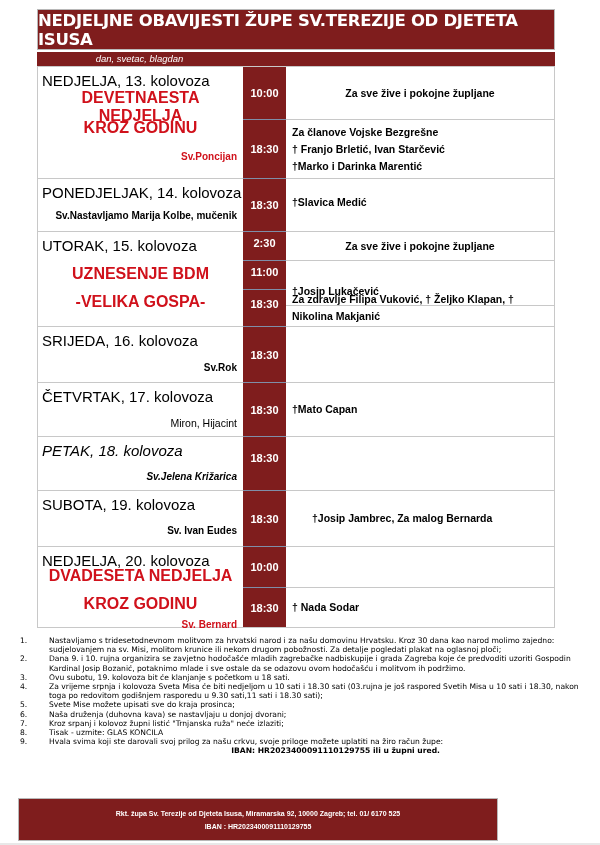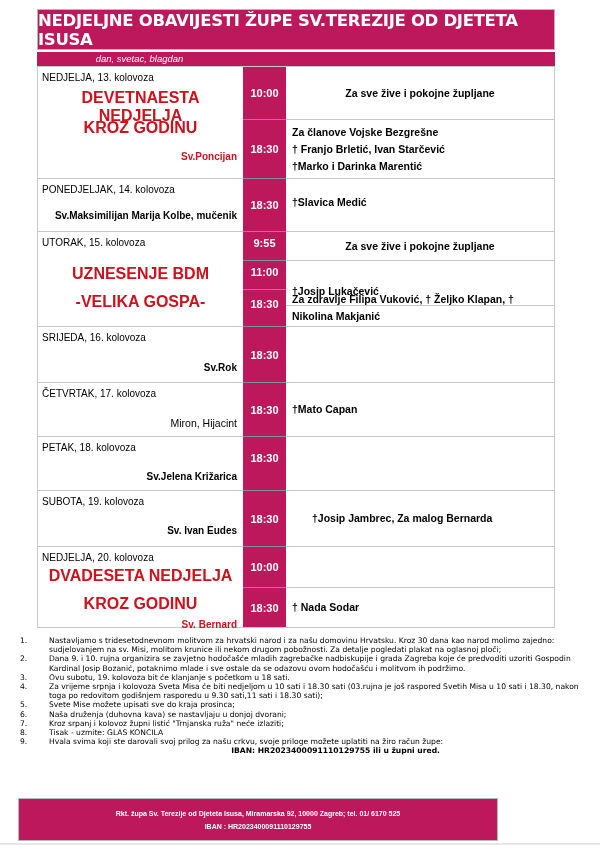--- a/index.html
+++ b/index.html
@@ -1,37 +1,37 @@
 <!DOCTYPE html>
 <html><head>
 <meta charset="utf-8">
 <style>
   html, body { margin: 0; padding: 0; }
   body {
     width: 600px; height: 845px; background: #ffffff; position: relative;
     font-family: "Liberation Sans", "DejaVu Sans", sans-serif; color: #000;
     overflow: hidden;
   }
-  .navy { background: #be185d; color: #fff; }
+  .navy { background: #7f1d1d; color: #fff; }
   #title {
     position: absolute; left: 37px; top: 9px; width: 518px; height: 41px;
     border: 1px solid #b8b8b8; box-sizing: border-box;
     display: flex; align-items: center; justify-content: center;
     font-family: "DejaVu Sans", sans-serif; font-weight: bold; font-size: 16.5px; letter-spacing: -0.3px;
   }
   #colhead {
     position: absolute; left: 37px; top: 52px; width: 518px; height: 14px;
     font-style: italic; font-size: 9.5px;
   }
   #colhead .c1 { position: absolute; left: 0; width: 205px; text-align: center; top: 0; line-height: 14px; }
   #colhead .c3 { position: absolute; left: 248px; width: 270px; text-align: center; top: 0; line-height: 14px; margin-top: 12px; }
 
   #table { position: absolute; left: 37px; top: 66px; width: 518px; height: 562px; border: 1px solid #c8c8c8; box-sizing: border-box; }
   .day { position: absolute; left: 0; width: 205px; border-bottom: 1px solid #c8c8c8; box-sizing: border-box; }
-  .day .date { position: absolute; left: 4px; top: 5px; font-size: 10px; }
+  .day .date { position: absolute; left: 4px; top: 5px; font-size: 15px; }
   .day .feast { position: absolute; left: 0; width: 205px; text-align: center; color: #d0111b; font-weight: bold; font-size: 16px; }
   .day .saint { position: absolute; right: 6px; font-weight: bold; font-size: 10px; }
   .day .saint.red { color: #d0111b; padding-left: 47px; }
   .day .saint.plain { font-weight: normal; font-size: 10.5px; }
   .time {
     position: absolute; left: 205px; width: 43px; box-sizing: border-box;
     border-bottom: 1px solid #7f8ea8; display: flex; align-items: center; justify-content: center;
     font-weight: bold; font-size: 11px;
   }
   .time.top { align-items: flex-start; padding-top: 5px; }
@@ -81,33 +81,33 @@
   </div>
   <div class="time navy" style="top:53px;height:59px;">18:30</div>
   <div class="intent" style="top:53px;height:59px;">
     <span>Za članove Vojske Bezgrešne</span>
     <span>† Franjo Brletić, Ivan Starčević</span>
     <span>†Marko i Darinka Marentić</span>
   </div>
 
   <div class="day" style="top:112px;height:53px;">
     <span class="date">PONEDJELJAK, 14. kolovoza</span>
-    <span class="saint" style="top:31px;">Sv.Maksimilijan Marija Kolbe, mučenik</span>
+    <span class="saint" style="top:31px;">Sv.Nastavljamo Marija Kolbe, mučenik</span>
   </div>
   <div class="time navy" style="top:112px;height:53px;">18:30</div>
   <div class="intent top" style="top:112px;height:53px;padding-top:15px;">
     <span>†Slavica Medić</span>
   </div>
 
   <div class="day" style="top:165px;height:95px;">
     <span class="date">UTORAK, 15. kolovoza</span>
     <div class="feast" style="top:33px;">UZNESENJE BDM</div>
     <div class="feast" style="top:61px;">-VELIKA GOSPA-</div>
   </div>
-  <div class="time navy top" style="top:165px;height:29px;">9:55</div>
+  <div class="time navy top" style="top:165px;height:29px;">2:30</div>
   <div class="intent center" style="top:165px;height:29px;">
     <span>Za sve žive i pokojne župljane</span>
   </div>
   <div class="time navy top" style="top:194px;height:29px;">11:00</div>
   <div class="intent" style="top:194px;height:29px;margin-top:16px;">
     <span>†Josip Lukačević</span>
   </div>
   <div class="time navy top" style="top:223px;height:37px;padding-top:8px;">18:30</div>
   <div class="intent top" style="top:223px;height:37px;padding-top:1px;">
     <span>Za zdravlje Filipa Vuković, † Željko Klapan, † Nikolina Makjanić</span>
@@ -122,21 +122,21 @@
 
   <div class="day" style="top:316px;height:54px;">
     <span class="date">ČETVRTAK, 17. kolovoza</span>
     <span class="saint plain" style="top:34px;">Miron, Hijacint</span>
   </div>
   <div class="time navy" style="top:316px;height:54px;">18:30</div>
   <div class="intent" style="top:316px;height:54px;">
     <span>†Mato Capan</span>
   </div>
 
-  <div class="day" style="top:370px;height:54px;">
+  <div class="day" style="top:370px;height:54px;font-style:italic;">
     <span class="date">PETAK, 18. kolovoza</span>
     <span class="saint" style="top:34px;">Sv.Jelena Križarica</span>
   </div>
   <div class="time navy top" style="top:370px;height:54px;padding-top:15px;">18:30</div>
   <div class="intent" style="top:370px;height:54px;"></div>
 
   <div class="day" style="top:424px;height:56px;">
     <span class="date">SUBOTA, 19. kolovoza</span>
     <span class="saint" style="top:34px;">Sv. Ivan Eudes</span>
   </div>

